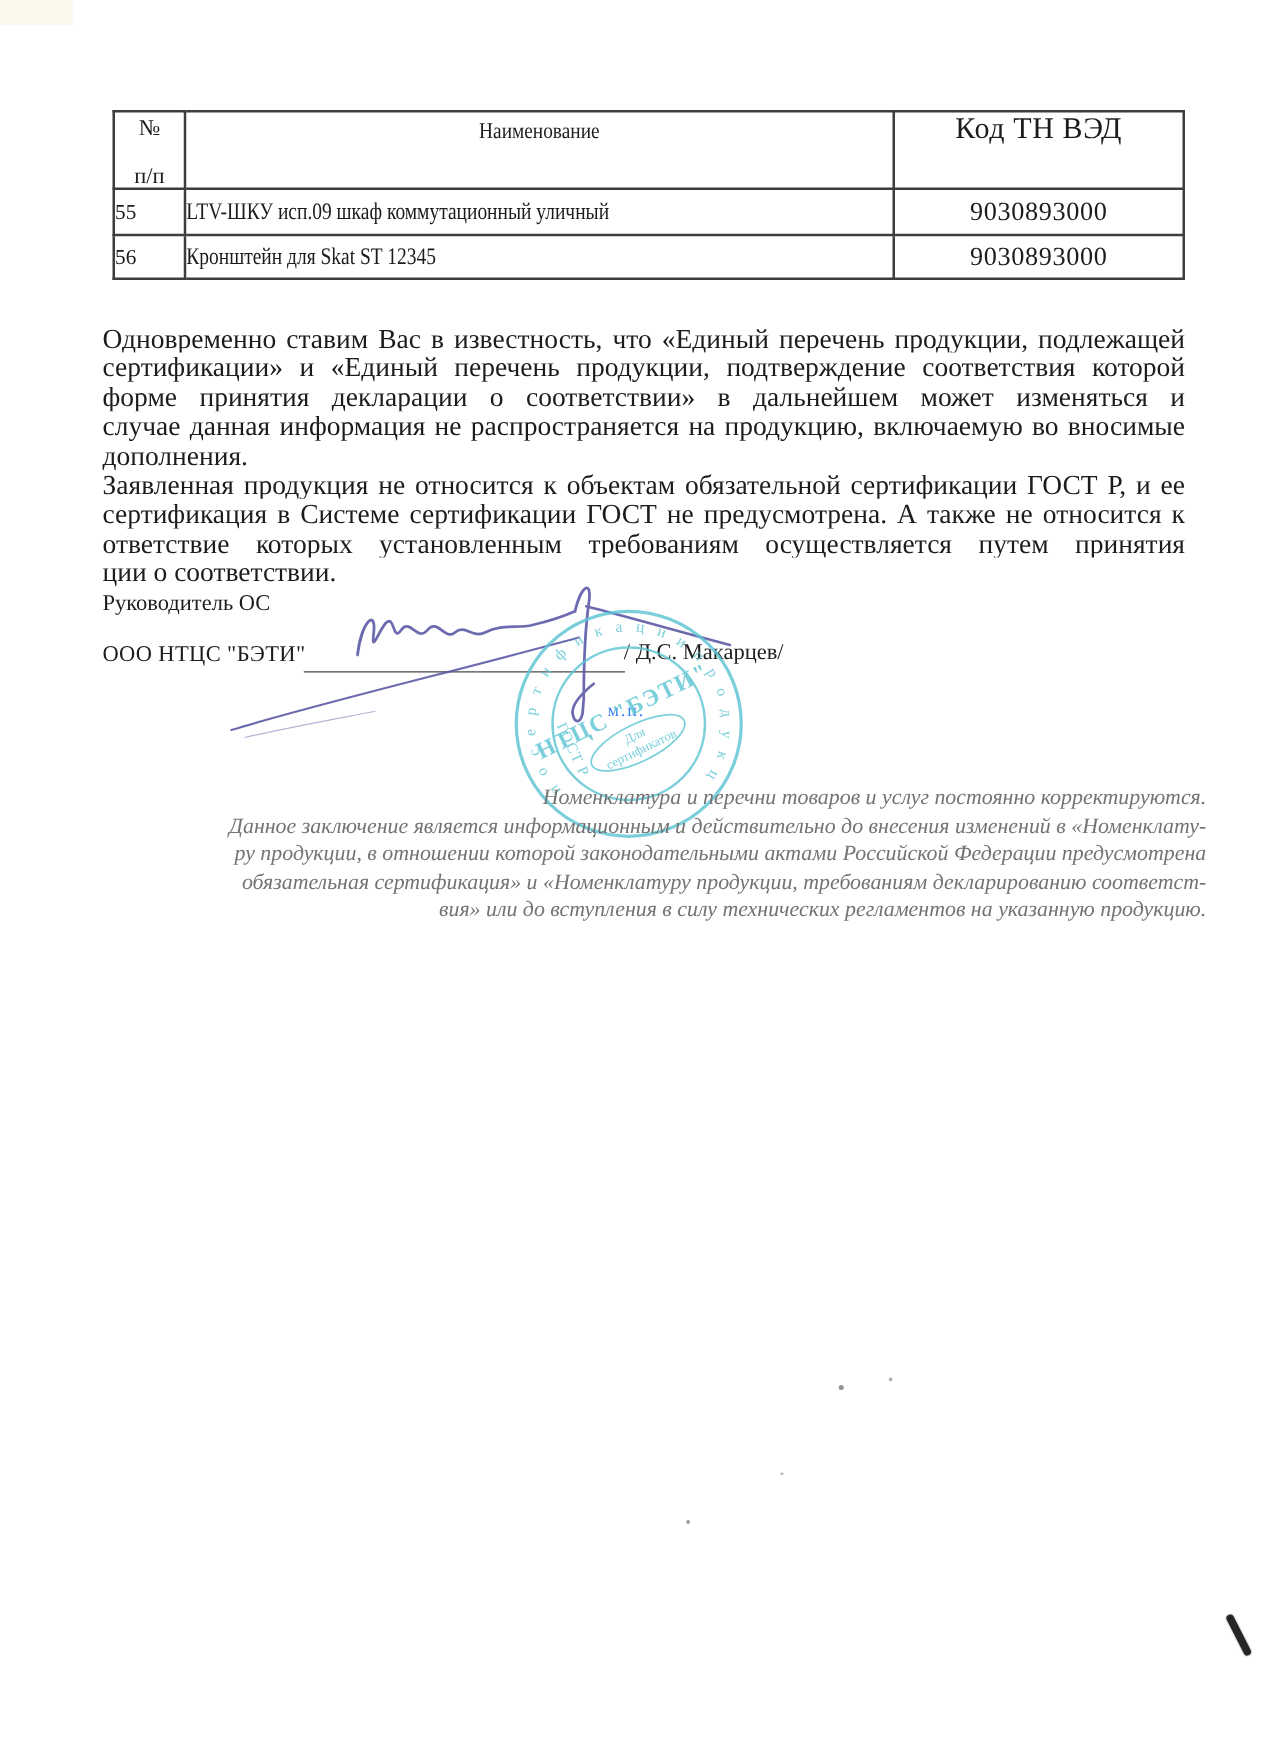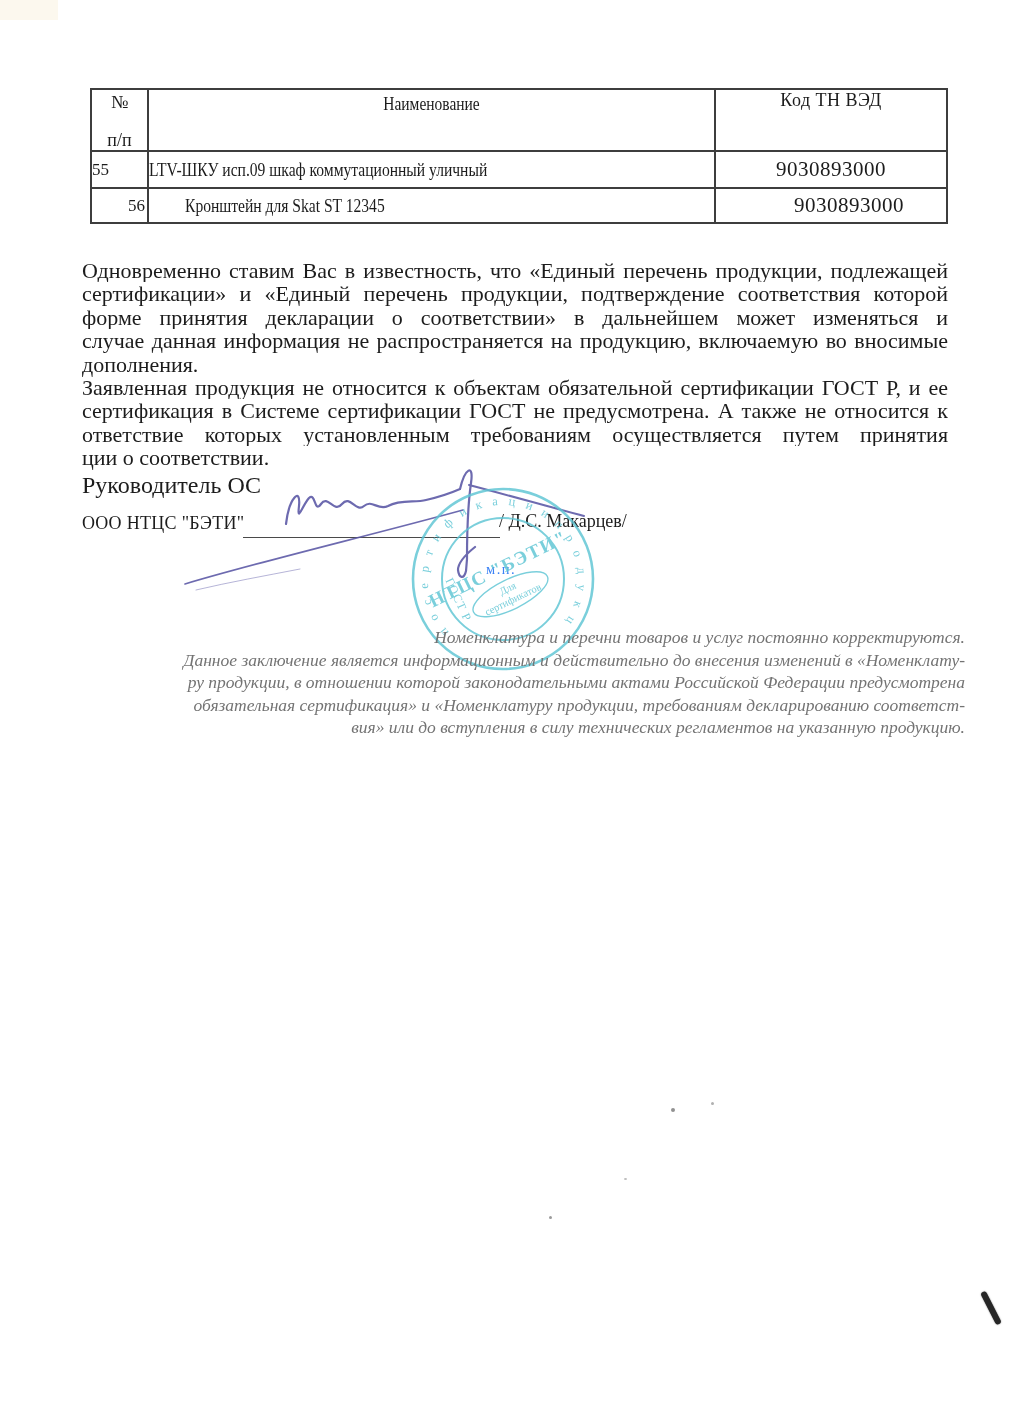--- a/index.html
+++ b/index.html
@@ -14,34 +14,34 @@
     border-collapse:collapse;table-layout:fixed;
   }
   .tbl td{border:2px solid #3d3d3d;vertical-align:middle;padding:0;}
   .tbl .hdr td{height:60px;vertical-align:top;}
   .tbl .hdr .numcell{display:flex;flex-direction:column;justify-content:space-between;height:56px;padding:3px 0 1px 0;}
   .col-num{width:55px;text-align:center;}
   .col-name{width:565px;}
   .col-code{width:230px;text-align:center;}
   .hdr-num{font-size:18px;text-align:center;line-height:1;}
   .hdr-name{display:block;text-align:center;font-size:18px;padding-top:4px;transform:scaleX(.86);transform-origin:center top;white-space:nowrap;}
-  .hdr-code{font-size:18px;padding-top:5px;letter-spacing:.5px;font-family:Liberation Serif, serif;}
+  .hdr-code{font-size:24px;padding-top:5px;letter-spacing:.5px;font-family:Liberation Serif, serif;}
   .row-55 td{height:35px;}
-  .row-56 td{height:33px;padding-left:36px;}
+  .row-56 td{height:33px;}
   .cell-num{font-size:17px;text-align:left;padding-right:13px;}
   .cell-name{font-size:19px;padding-left:9px;}
   .cell-name span{display:inline-block;transform:scaleX(.82);transform-origin:left center;white-space:nowrap;}
   .cell-code{font-size:21px;letter-spacing:.5px;}
   
   .body-text{position:absolute;left:82px;top:259px;width:866px;font-size:22px;}
   .body-text div{height:23.4px;line-height:23.4px;white-space:nowrap;}
   .body-text div.j{text-align:justify;text-align-last:justify;white-space:normal;overflow:hidden;}
   
   
-  .sig-role{position:absolute;left:82px;top:472px;font-size:24px;}
+  .sig-role{position:absolute;left:82px;top:472px;font-size:18px;}
   .sig-org{position:absolute;left:82px;top:513px;font-size:18px;letter-spacing:.3px;}
   .sig-line{position:absolute;left:243px;top:537px;width:257px;border-top:1.6px solid #4a4a4a;}
   .sig-name{position:absolute;left:499px;top:511px;font-size:18px;}
   .sig-mp{position:absolute;left:486px;top:561px;font-size:14.5px;letter-spacing:1.5px;color:#3b82f6;}
   .stamp{position:absolute;left:408px;top:484px;opacity:.82;}
   .autograph{position:absolute;left:168px;top:452px;}
   
   .footnote{position:absolute;left:60px;top:602px;width:905px;text-align:right;
     font-style:italic;font-size:17.5px;color:#737373;margin-top:24px;}
   .footnote div{height:22.6px;line-height:22.6px;white-space:nowrap;}

